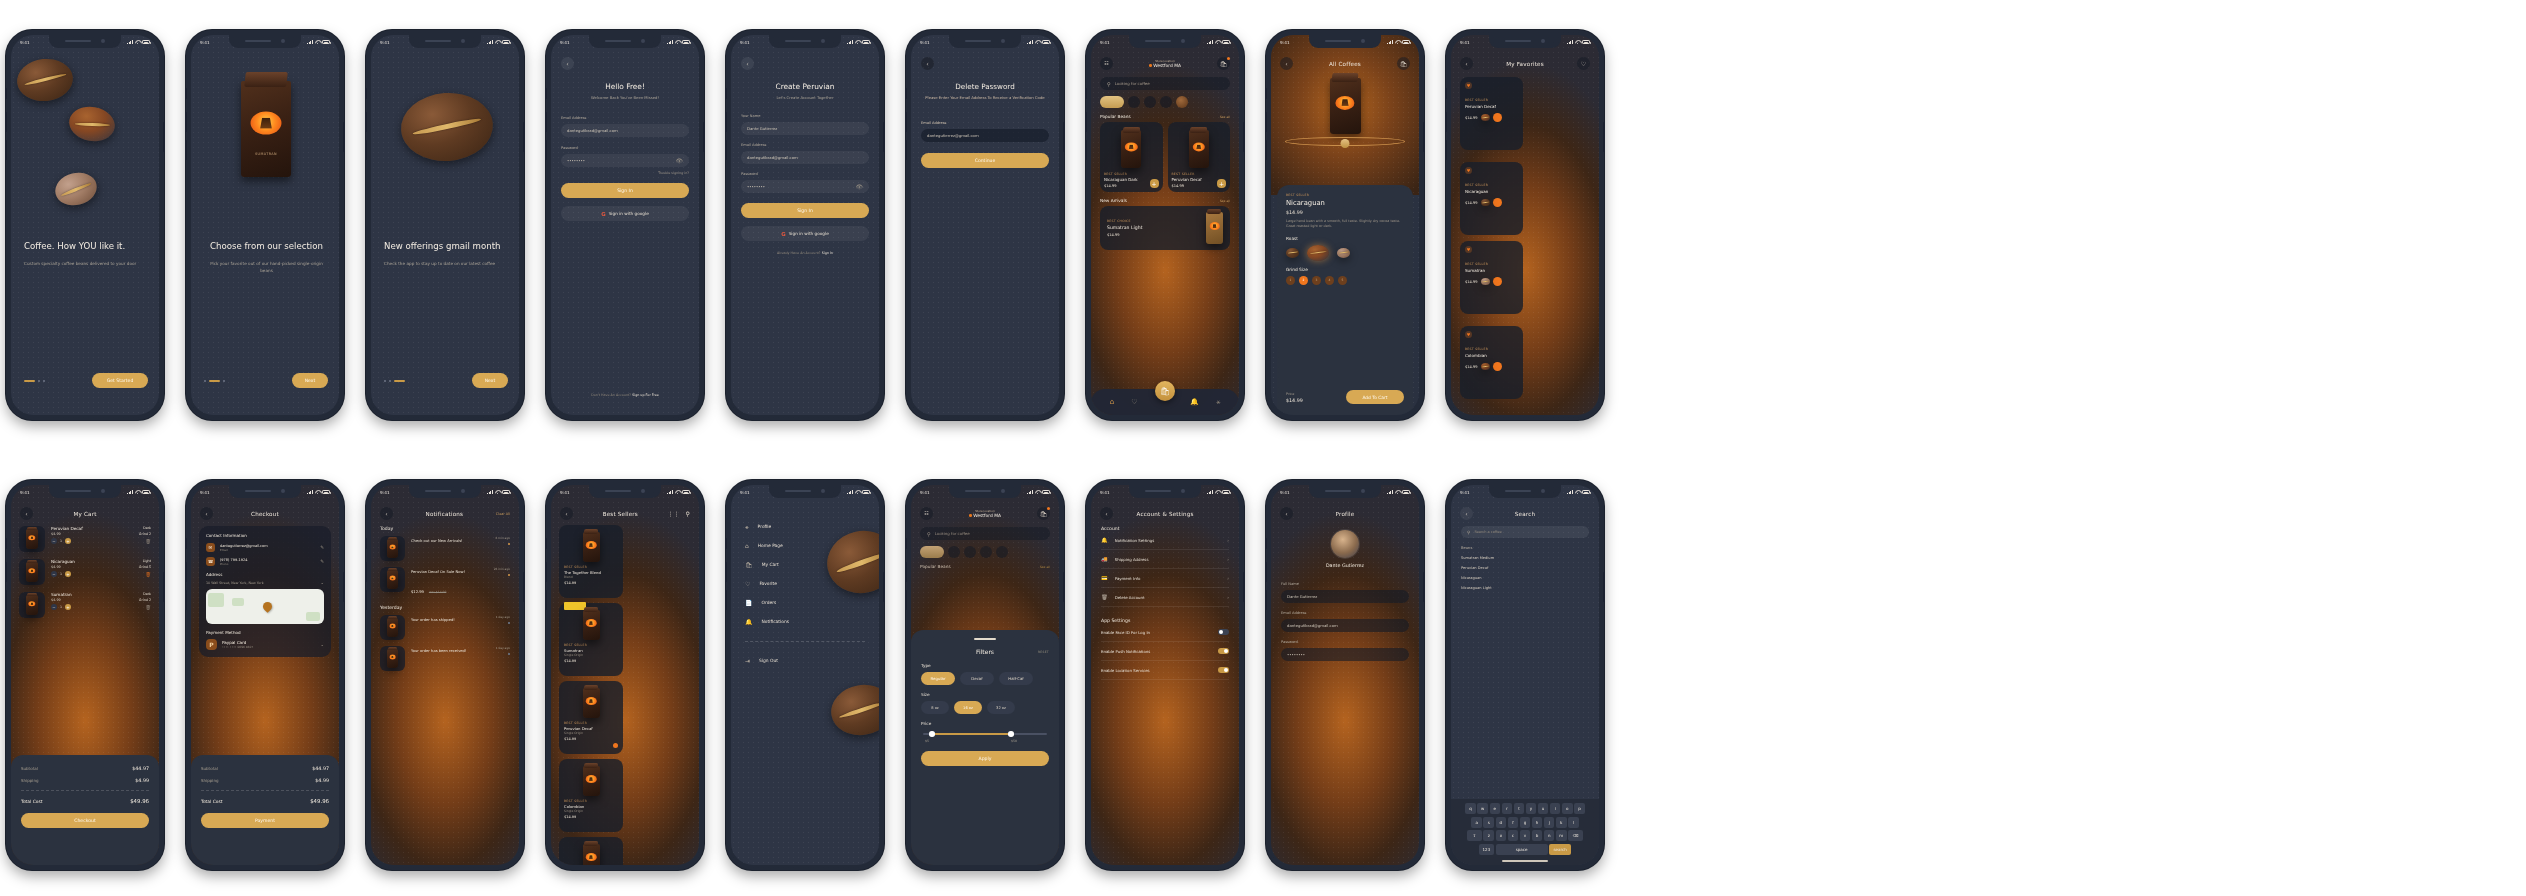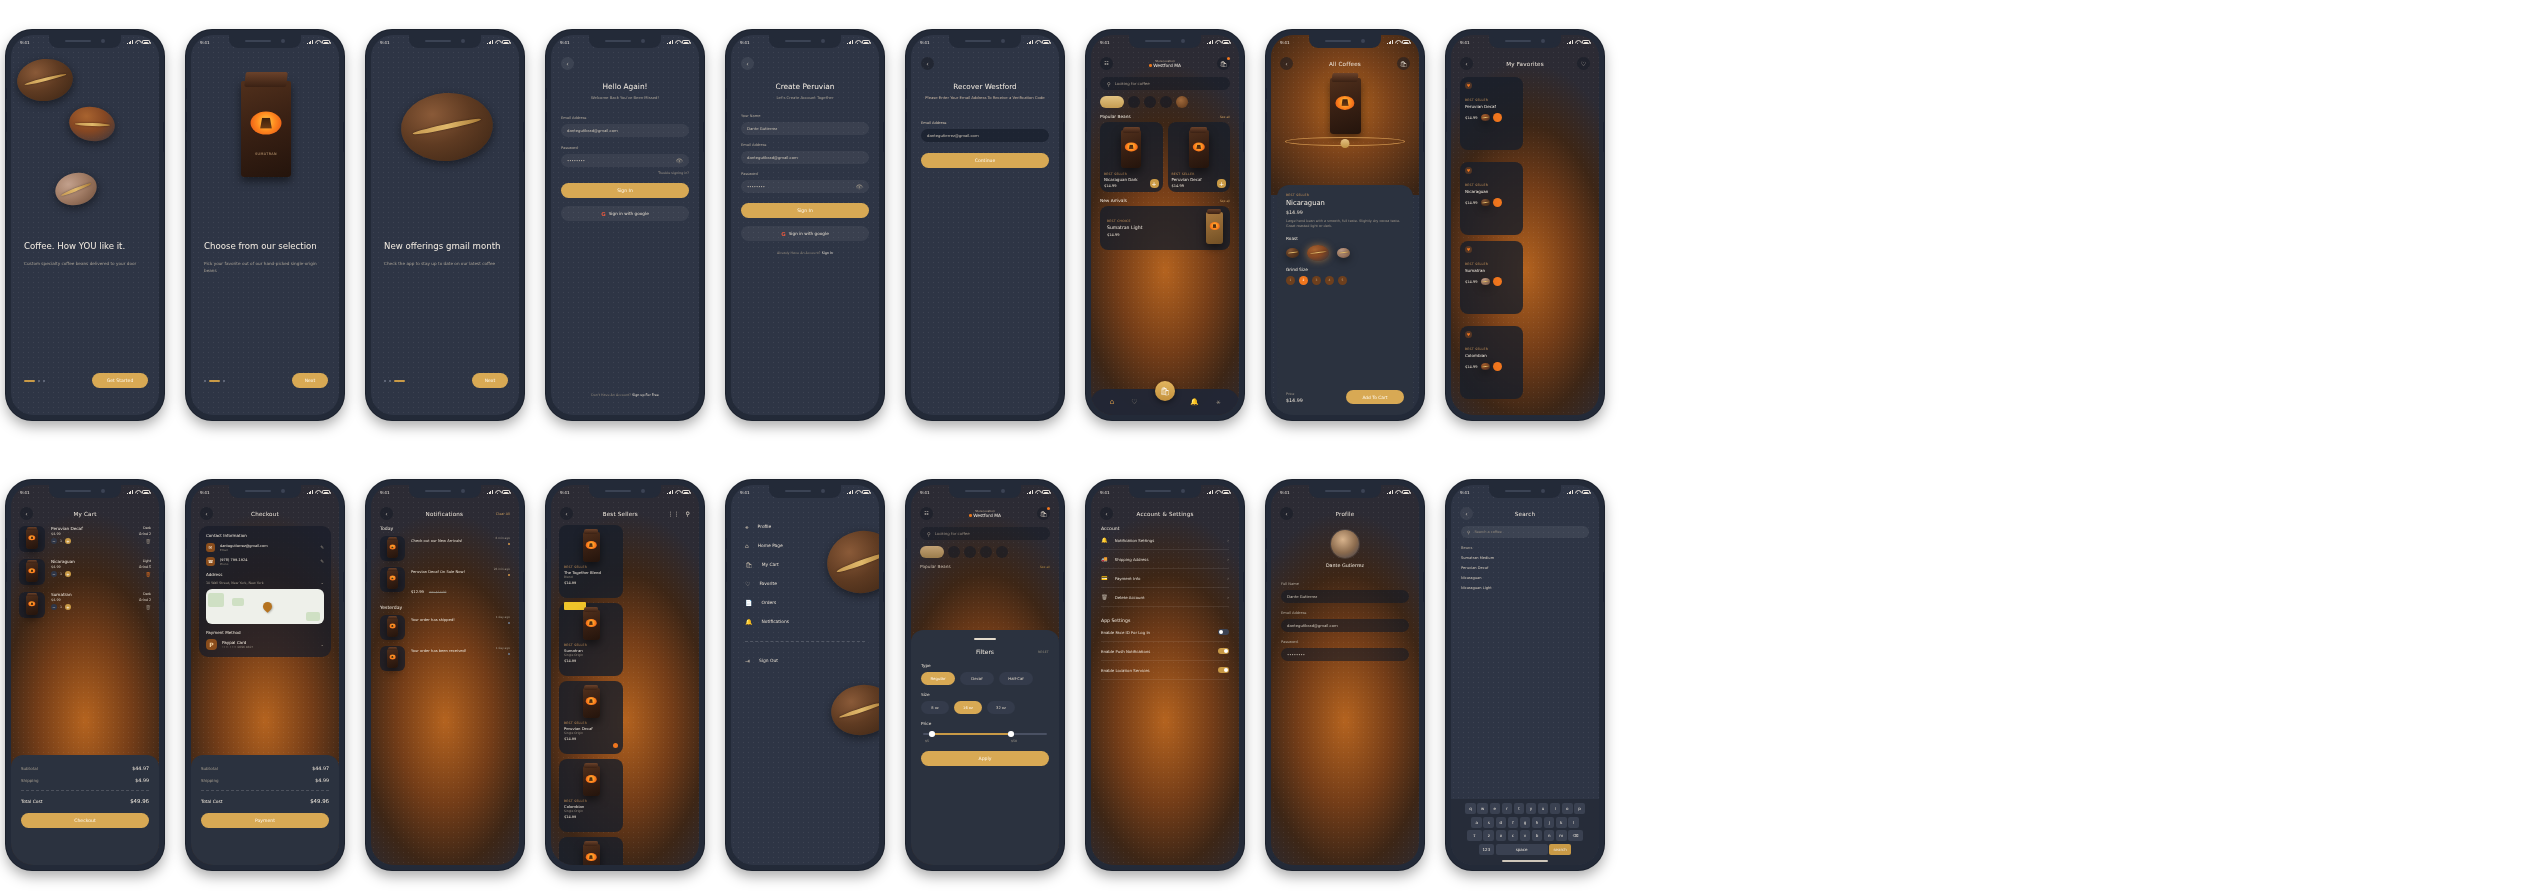--- a/index.html
+++ b/index.html
@@ -265,21 +265,21 @@
             </span>
             <span class="wifi"></span>
             <span class="batt"></span>
           </span>
     </div>
     <div class="content">
       <div class="bag" style="position:absolute;left:50px;top:46px;width:50px;height:96px;">
         <div class="logo"></div>
         <div style="position:absolute;left:0;right:0;bottom:22%;text-align:center;font-size:3.4px;color:#c6a177;letter-spacing:.4px;">SUMATRAN</div>
       </div>
-      <div style="position:absolute;left:13px;right:10px;top:205px;">
+      <div style="position:absolute;left:13px;right:10px;top:205px;text-align:center;">
         <div class="ttl" style="font-size:8.6px;line-height:12.5px;">Choose from our selection</div>
         <div class="mut" style="font-size:4.2px;line-height:7.3px;margin-top:7px;">Pick your favorite out of our hand-picked single-origin beans</div>
       </div>
       <div style="position:absolute;left:13px;bottom:33px;display:flex;align-items:center;gap:2.6px;">
         <i style="width:2.4px;height:2.4px;background:#6e7586;border-radius:50%;display:block;"></i>
         <i style="width:11px;height:1.8px;background:#c99a46;border-radius:2px;display:block;"></i>
         <i style="width:2.4px;height:2.4px;background:#6e7586;border-radius:50%;display:block;"></i>
       </div>
       <div class="pill" style="position:absolute;right:11px;bottom:27px;width:36px;height:15px;font-size:4.6px;">Next</div>
     </div>
@@ -348,21 +348,21 @@
             </span>
             <span class="wifi"></span>
             <span class="batt"></span>
           </span>
     </div>
     <div class="content">
       <div style="padding:4px 10px 0;">
         <div class="circ-btn">‹</div>
       </div>
       <div style="text-align:center;margin-top:12px;">
-        <div class="ttl" style="font-size:7.4px;">Hello Again!</div>
+        <div class="ttl" style="font-size:7.4px;">Hello Free!</div>
         <div class="mut" style="font-size:3.8px;margin-top:4px;">Welcome Back You've Been Missed!</div>
       </div>
       <div style="padding:0 10px;margin-top:16px;">
         <div class="lbl-xs">Email Address</div>
         <div class="field" style="margin-top:4px;">
           <span>dantegutibrad@gmail.com</span>
         </div>
         <div class="lbl-xs" style="margin-top:9px;">Password</div>
         <div class="field" style="margin-top:4px;">
           <span>••••••••</span>
@@ -465,21 +465,21 @@
             </span>
             <span class="wifi"></span>
             <span class="batt"></span>
           </span>
     </div>
     <div class="content">
       <div style="padding:4px 10px 0;">
         <div class="circ-btn" style="background:rgba(0,0,0,.25);">‹</div>
       </div>
       <div style="text-align:center;margin-top:12px;padding:0 12px;">
-        <div class="ttl" style="font-size:7.2px;">Recover Westford</div>
+        <div class="ttl" style="font-size:7.2px;">Delete Password</div>
         <div style="font-size:3.8px;margin-top:4px;line-height:6px;color:#cbb8a4;">Please Enter Your Email Address To Receive a Verification Code</div>
       </div>
       <div style="padding:0 10px;margin-top:20px;">
         <div class="lbl-xs" style="color:#d3c4b1;">Email Address</div>
         <div class="field" style="margin-top:4px;background:rgba(20,26,38,.62);">
           <span>dantegutierrez@gmail.com</span>
         </div>
         <div class="pill" style="height:15px;margin-top:11px;font-size:4.6px;">Continue</div>
       </div>
     </div>

